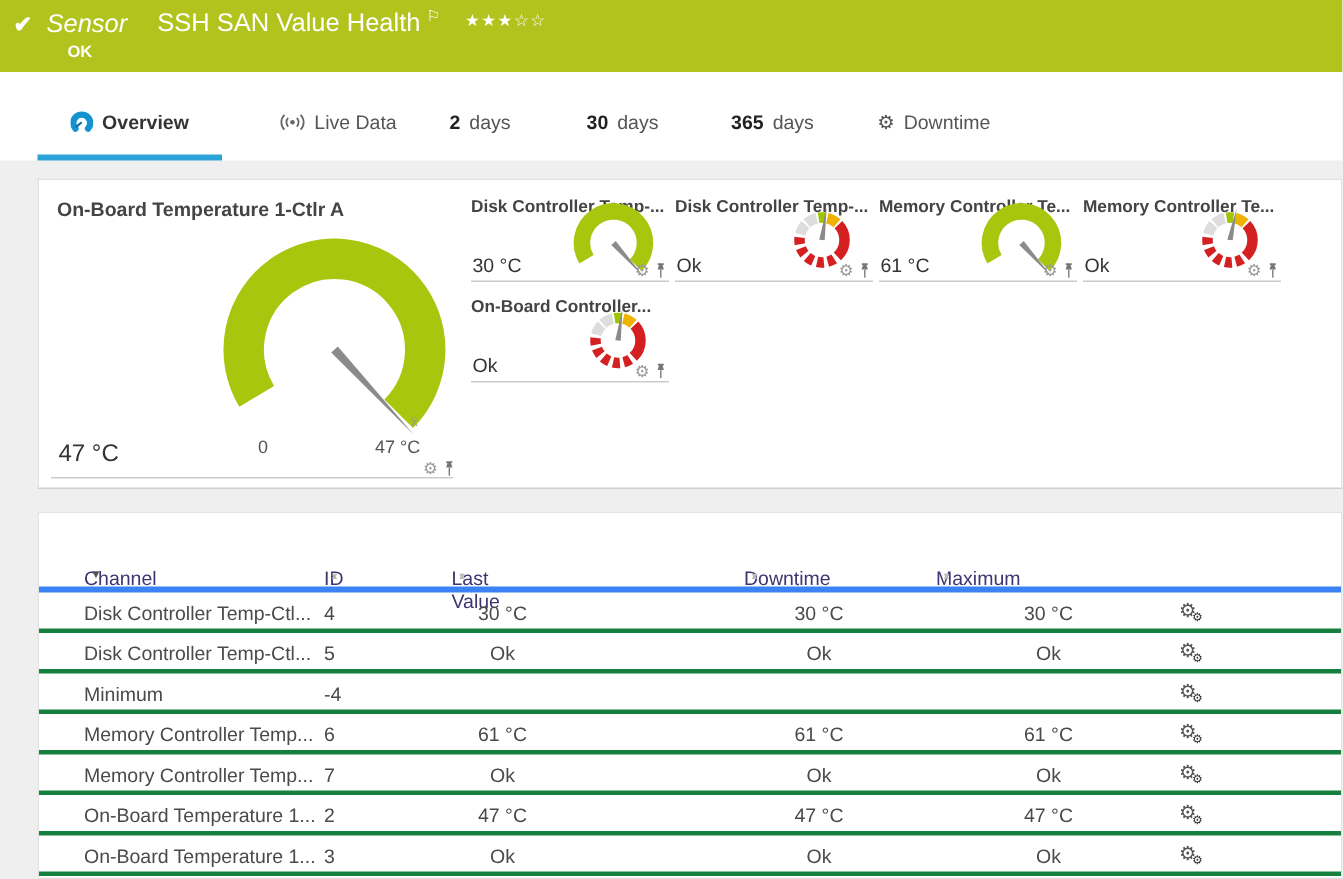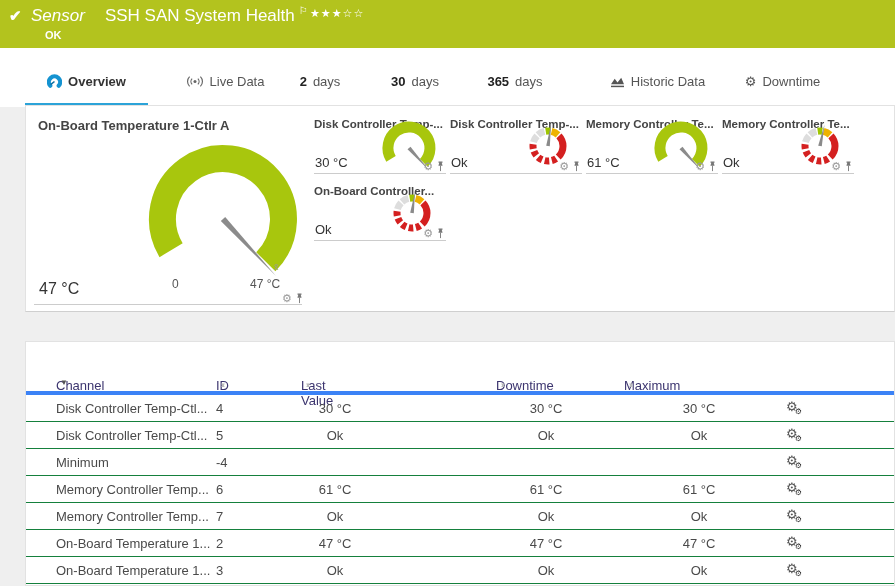--- a/index.html
+++ b/index.html
@@ -23,21 +23,21 @@
   .tab .num { font-weight:bold; color:#222; }
   .tab.active { border-bottom-color:#2ba3d8; color:#333; font-weight:bold; }
   .t1{ width:123px; margin-left:25px; } .t2{ width:110px; margin-left:22px; }
   .t3{ width:70px;  margin-left:5px; }  .t4{ width:80px;  margin-left:20px; }
   .t5{ width:90px;  margin-left:15px; } .t6{ width:125px; margin-left:35px; }
   .t7{ width:70px;  margin-left:5px; }  .t8{ width:75px;  margin-left:25px; }
   .tabicon { display:inline-flex; align-items:center; }
   .gearglyph { font-style:normal; }
 
   
-  .gpanel { position:absolute; left:25px; top:105px; width:870px; height:207px;
+  .gpanel { position:absolute; left:25px; top:119px; width:870px; height:207px;
             background:#fff; border:1px solid #e2e2e2; border-bottom-color:#cfcfcf; }
   .maintile { position:absolute; left:8px; top:4px; width:272px; height:198px; }
   .maintile .mtitle { position:absolute; left:4px; top:8px; font-size:13px; font-weight:bold; color:#444; }
   .maintile svg.biggauge { position:absolute; left:114px; top:31px; }
   .maintile .scale0   { position:absolute; left:138px; top:167px; font-size:12px; color:#555; }
   .maintile .scalemax { position:absolute; left:216px; top:167px; font-size:12px; color:#555; }
   .maintile .avgmark  { position:absolute; left:240px; top:152px; font-size:9px; color:#999; }
   .maintile .bigval   { position:absolute; left:5px; top:170px; font-size:16px; color:#333; }
   .maintile .tline { position:absolute; left:0; top:194px; width:268px; border-top:1px solid #ccc; }
   .tileicons { position:absolute; display:flex; gap:3px; align-items:center; color:#9a9a9a; font-size:11px; }
@@ -56,39 +56,39 @@
   
   .tpanel { position:absolute; left:25px; top:341px; width:870px; height:245px;
             background:#fff; border:1px solid #e2e2e2; overflow:hidden; }
   .thead { position:relative; margin-top:26px; height:27px; border-bottom:4px solid #3b82f6;
            font-size:13px; color:#3c356f; }
   .thead span { position:absolute; top:5px; cursor:pointer; }
   .h-chan{ left:30px; } .h-id{ left:190px; } .h-last{ left:275px; } .h-min{ left:470px; } .h-max{ left:598px; }
   .sort-single { font-size:8px; color:#555; margin-left:4px; vertical-align:1px; }
   .sort-both { display:inline-flex; flex-direction:column; line-height:5px; font-size:6px; color:#bbb;
                margin-left:4px; vertical-align:-1px; }
-  .trow { position:relative; height:27px; border-bottom:1px solid #15803d; font-size:13px; color:#4a4a4a; }
+  .trow { position:relative; height:27px; border-bottom:3px solid #15803d; font-size:13px; color:#4a4a4a; }
   .trow span { position:absolute; top:6px; }
   .c-chan{ left:30px; width:155px; white-space:nowrap; }
   .c-id{ left:190px; }
   .c-last{ left:249px; width:120px; text-align:center; }
   .c-min{ left:460px; width:120px; text-align:center; }
   .c-max{ left:613px; width:120px; text-align:center; }
   .c-set{ left:760px; top:4px !important; color:#555; font-size:13px; cursor:pointer; }
   .c-set i { font-style:normal; font-size:8px; vertical-align:-3px; margin-left:-3px; color:#333; }
 </style>
 </head>
 <body>
 
 <div class="app">
 
   <div class="hdr">
     <span class="check">✔</span>
     <div class="titleline">
-      <span class="kind">Sensor</span><span>SSH SAN System Health</span><span class="flag">⚐</span>
+      <span class="kind">Sensor</span><span>SSH SAN Value Health</span><span class="flag">⚐</span>
     </div>
     <span class="stars"><span>★★★</span><span>☆☆</span></span>
     <span class="ok">OK</span>
   </div>
 
   <div class="tabs">
     <div class="tab t1 active">
       <span class="tabicon">
         <svg width="15" height="15" viewBox="0 0 16 16">
             <path d="M3.5 12.5 A6 6 0 1 1 12.5 12.5" fill="none" stroke="#1593d1" stroke-width="4.5" stroke-linecap="round"></path>
@@ -111,29 +111,20 @@
       <span class="num">2</span>
       <span>days</span>
     </div>
     <div class="tab t4">
       <span class="num">30</span>
       <span>days</span>
     </div>
     <div class="tab t5">
       <span class="num">365</span>
       <span>days</span>
-    </div>
-    <div class="tab t6">
-      <span class="tabicon">
-        <svg width="15" height="13" viewBox="0 0 16 14">
-            <path d="M1 10 L5 4 L8 8 L12 3 L15 10 Z" fill="#555"></path>
-            <rect x="1" y="11.5" width="14" height="1.6" fill="#555"></rect>
-          </svg>
-      </span>
-      <span>Historic Data</span>
     </div>
     <div class="tab t8">
       <span class="tabicon gearglyph">⚙</span>
       <span>Downtime</span>
     </div>
   </div>
 
   <div class="gpanel">
 
     <div class="maintile">

